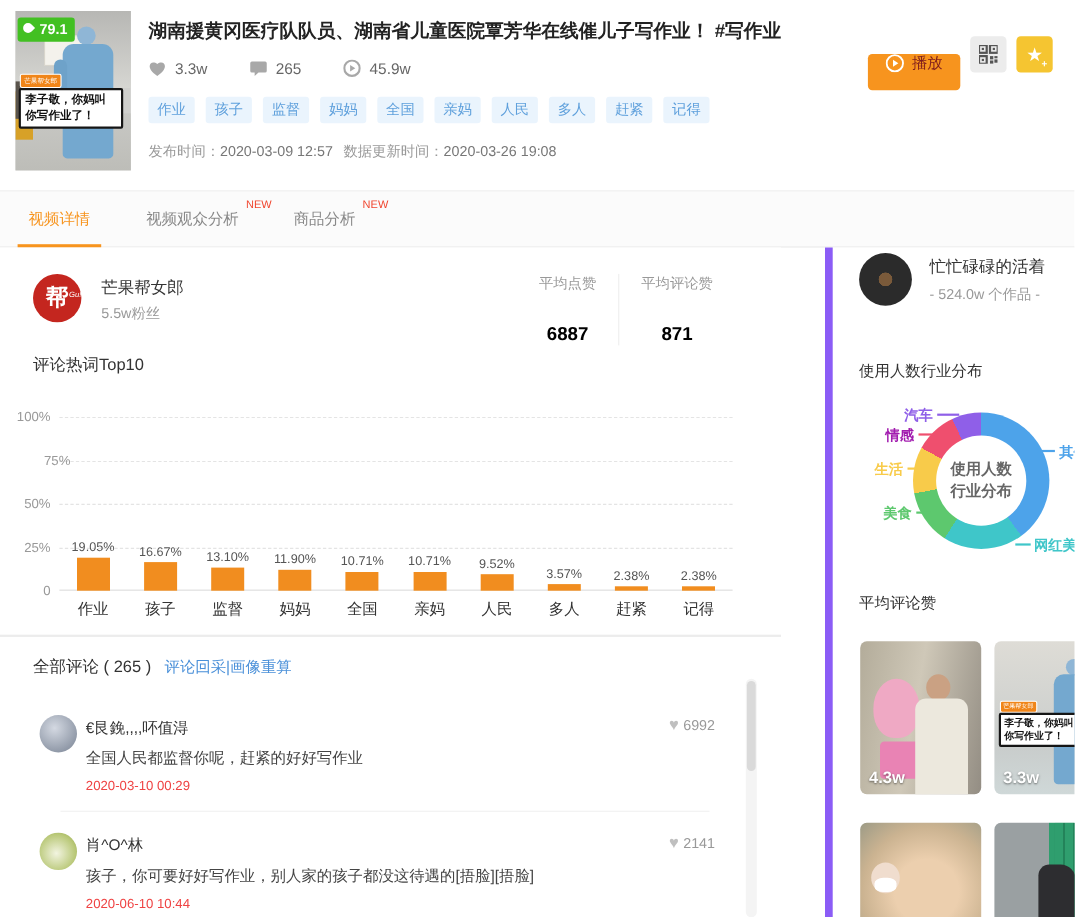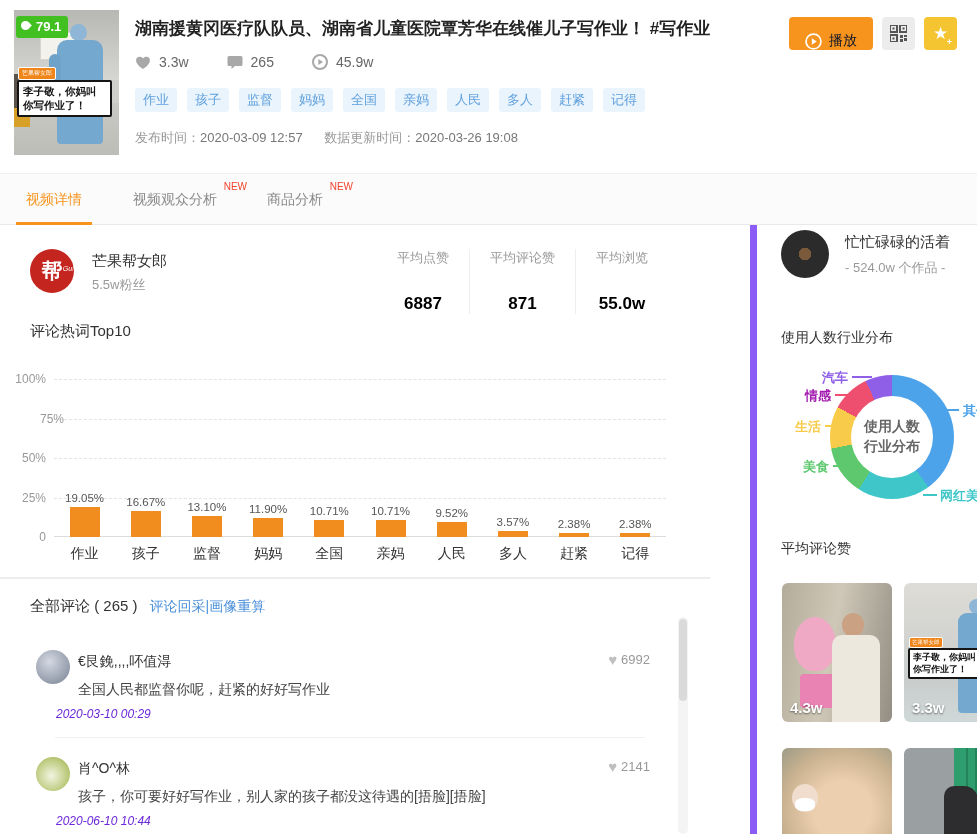--- a/index.html
+++ b/index.html
@@ -28,23 +28,23 @@
                   border-radius:2px; padding:3px 4px; font-size:10.5px; font-weight:bold; color:#111; line-height:1.3; }
   .h-title { position:absolute; left:135px; top:17px; width:650px; font-size:17px; font-weight:bold; color:#222; line-height:1.4; }
   .h-stats { position:absolute; left:135px; top:54px; display:flex; align-items:center; gap:38px; }
   .h-stat { display:flex; align-items:center; gap:8px; font-size:14px; color:#666; }
   .h-stat svg { display:block; }
   .h-tags { position:absolute; left:135px; top:88px; display:flex; gap:10px; }
   .tag { background:#eaf4fd; color:#5fa0dc; font-size:13px; padding:3px 8px; border-radius:3px; cursor:pointer; }
   .h-publish { position:absolute; left:135px; top:129px; font-size:13px; color:#999; }
   .h-publish b { font-weight:normal; color:#777; }
   .h-actions { position:absolute; right:20px; top:17px; display:flex; align-items:center; gap:9px; }
-  .play-btn { height:33px; padding:0 16px; background:#f7941e; border:none; border-radius:4px; color:#0f172a;
-              font-size:14px; display:flex; align-items:flex-end; gap:7px; cursor:pointer;
-              font-family:inherit; }
+  .play-btn { height:33px; padding:0 16px; background:#f7941e; border:none; border-radius:4px; color:#7f1d1d;
+              font-size:14px; display:flex; align-items:flex-start; gap:7px; cursor:pointer;
+              font-family:inherit;margin-top:32px; }
   .qr-btn { width:33px; height:33px; background:#ececec; border:none; border-radius:4px; display:flex;
             align-items:center; justify-content:center; cursor:pointer; }
   .star-btn { width:33px; height:33px; background:#f5c531; border:none; border-radius:4px; color:#fff;
               font-size:17px; cursor:pointer; position:relative; }
   .star-btn .plus { position:absolute; right:5px; bottom:3px; font-size:9px; font-weight:bold; }
 
   
   .tabbar { position:absolute; top:173px; left:0; right:0; height:52px; background:#fbfbfb;
             border-top:1px solid #f0f0f0; border-bottom:1px solid #e9e9e9; }
   .tab { position:absolute; top:0; height:51px; line-height:51px; font-size:14px; color:#888; cursor:pointer; }
@@ -82,21 +82,21 @@
   .section-divider { position:absolute; left:0; right:0; top:352px; border-top:2px solid #ececec; }
   .comments-header { position:absolute; left:30px; top:372px; font-size:15px; color:#333; display:flex; align-items:center; }
   .comments-link { margin-left:12px; font-size:14px; color:#4a90d9; cursor:pointer; }
   .comment { position:absolute; left:36px; right:60px; }
   .comment.c1 { top:420px; } .comment.c2 { top:527px; }
   .c-avatar { position:absolute; left:0; top:5px; width:34px; height:34px; border-radius:50%; }
   .c1 .c-avatar { background:radial-gradient(circle at 40% 35%,#d4d9e2,#8e97a6 75%,#55514d); }
   .c2 .c-avatar { background:radial-gradient(circle at 45% 55%,#f2f4e0,#b9c878 65%,#8da23f); }
   .c-name { position:absolute; left:42px; top:8px; font-size:14px; color:#333; }
   .c-text { position:absolute; left:42px; top:36px; font-size:14px; color:#444; }
-  .c-time { position:absolute; left:20px; top:62px; font-size:12px; color:#6d28d9;font-style:italic; }
+  .c-time { position:absolute; left:42px; top:62px; font-size:12px; color:#ef4444; }
   .c-like { position:absolute; right:0; top:6px; font-size:13px; color:#999; display:flex; align-items:center; gap:4px; }
   .c-like .hrt { color:#bfbfbf; font-size:15px; }
   .comment-divider { position:absolute; left:55px; right:65px; top:512px; border-top:1px solid #f0f0f0; }
   .scrollbar { position:absolute; left:678px; top:392px; width:10px; height:217px; background:#f4f4f4; border-radius:5px; }
   .scroll-thumb { position:absolute; left:1px; top:2px; width:8px; height:82px; background:#dadada; border-radius:4px; }
 
   
   .sidebar { position:absolute; top:225px; left:750px; width:267px; height:609px; background:#fff; border-left:7px solid #8b5cf6; }
   .music-avatar { position:absolute; left:24px; top:5px; width:48px; height:48px; border-radius:50%;
                   background:radial-gradient(circle,#7a5a3a 0 18%,#2b2b2b 19% 100%); }
@@ -191,21 +191,21 @@
       <span class="tag">全国</span>
       <span class="tag">亲妈</span>
       <span class="tag">人民</span>
       <span class="tag">多人</span>
       <span class="tag">赶紧</span>
       <span class="tag">记得</span>
     </div>
 
     <div class="h-publish">
       <span>发布时间：</span><b>2020-03-09 12:57</b>
-      <span style="margin-left:18px;">数据更新时间：</span><b>2020-03-26 19:08</b>
+      <span style="margin-left:6px;">数据更新时间：</span><b>2020-03-26 19:08</b>
     </div>
 
     <div class="h-actions">
       <button class="play-btn">
         <svg width="17" height="17" viewBox="0 0 16 16">
             <circle cx="8" cy="8" r="7" fill="none" stroke="#fff" stroke-width="1.6"></circle>
             <path d="M6.4 5 L11 8 L6.4 11 Z" fill="#fff"></path>
           </svg>
         <span>播放</span>
       </button>
@@ -253,24 +253,20 @@
       <div class="author-fans">5.5w粉丝</div>
       <div class="metrics">
         <div class="metric">
           <div class="lab">平均点赞</div>
           <div class="val">6887</div>
         </div>
         <div class="metric">
           <div class="lab">平均评论赞</div>
           <div class="val">871</div>
         </div>
-        <div class="metric">
-          <div class="lab">平均浏览</div>
-          <div class="val">55.0w</div>
-        </div>
       </div>
     </div>
 
     <div class="chart-title">评论热词Top10</div>
 
     <div class="plot">
       <div class="gridline" style="top:0;"></div>
       <div class="gridline" style="top:39.5px;"></div>
       <div class="gridline" style="top:79px;"></div>
       <div class="gridline" style="top:118.5px;"></div>

